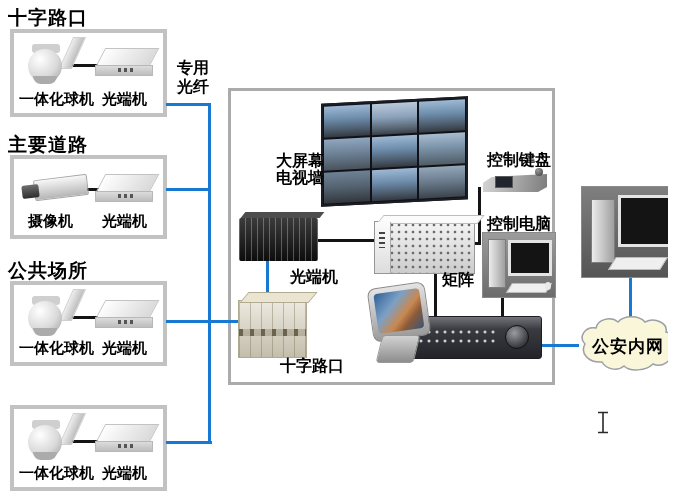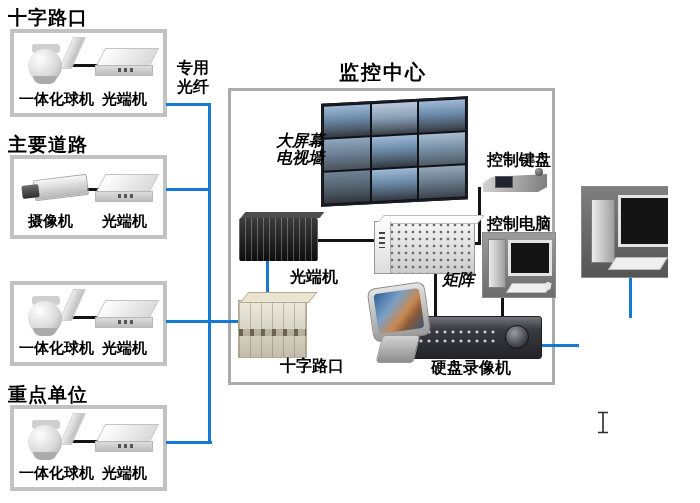--- a/index.html
+++ b/index.html
@@ -148,38 +148,38 @@
     </div>
     <div class="dev-tx">
       <div class="tx-top"></div>
       <div class="tx-front"></div>
       <div class="tx-ports"></div>
     </div>
     <span class="dev-label cam-label" style="left:14px;text-align:center;">摄像机</span>
     <span class="dev-label tx-label">光端机</span>
   </div>
 
+  <div class="site-title" style="top:258px;">公共场所</div>
   <div class="site-box" style="top:281px;height:77px;">
     <div class="dev-arm"></div>
     <div class="dev-dome">
       <div class="dome-bracket"></div>
       <div class="dome-cap"></div>
       <div class="dome-ball"></div>
       <div class="dome-band"></div>
     </div>
     <div class="dev-tx">
       <div class="tx-top"></div>
       <div class="tx-front"></div>
       <div class="tx-ports"></div>
     </div>
     <span class="dev-label cam-label">一体化球机</span>
     <span class="dev-label tx-label">光端机</span>
   </div>
 
-  <div class="site-title" style="top:382px;">重点单位</div>
   <div class="site-box" style="top:405px;height:78px;">
     <div class="dev-arm"></div>
     <div class="dev-dome">
       <div class="dome-bracket"></div>
       <div class="dome-cap"></div>
       <div class="dome-ball"></div>
       <div class="dome-band"></div>
     </div>
     <div class="dev-tx">
       <div class="tx-top"></div>
@@ -189,23 +189,22 @@
     <span class="dev-label cam-label">一体化球机</span>
     <span class="dev-label tx-label">光端机</span>
   </div>
 
   <div class="fiber-label z-label">
     <div>专用</div>
     <div>光纤</div>
   </div>
 
   <div class="center-box"></div>
-  <div class="center-title z-label">监控中心</div>
-
-  <div class="c-label tvwall-label z-label" style="left:276px;top:132px;font-style:italic;">
+
+  <div class="c-label tvwall-label z-label" style="left:276px;top:152px;">
     <div>大屏幕</div>
     <div>电视墙</div>
   </div>
   <div class="tvwall z-dev">
     <div class="twc"></div>
       <div class="twc"></div>
       <div class="twc"></div>
     <div class="twc"></div>
       <div class="twc"></div>
       <div class="twc"></div>
@@ -216,21 +215,21 @@
 
   <div class="rack z-dev"></div>
   <div class="c-label z-label" style="left:290px;top:267px;">光端机</div>
 
   <div class="cabinet z-dev"></div>
   <div class="c-label z-label" style="left:280px;top:356px;">十字路口</div>
 
   <div class="matrix z-dev">
     <div class="matrix-panel"></div>
   </div>
-  <div class="c-label z-label" style="left:442px;top:270px;font-style:italic;">矩阵</div>
+  <div class="c-label z-label" style="left:442px;top:270px;">矩阵</div>
 
   <div class="c-label z-label" style="left:487px;top:150px;">控制键盘</div>
   <div class="kb z-dev">
     <div class="kb-body"></div>
     <div class="kb-screen"></div>
     <div class="kb-joy"></div>
   </div>
 
   <div class="c-label z-label" style="left:487px;top:214px;">控制电脑</div>
   <div class="pc-photo pc-ctrl z-dev">
@@ -244,29 +243,43 @@
     <div class="crt-body">
         <div class="crt-screen"></div>
       </div>
     <div class="crt-base"></div>
   </div>
 
   <div class="dvr">
     <div class="dvr-buttons"></div>
     <div class="dvr-knob"></div>
   </div>
-  <div class="c-label z-label" style="left:431px;top:358px;">硬盘录像机</div>
 
   <div class="pc-photo pc-remote z-dev">
     <div class="pc-tower"></div>
     <div class="pc-monitor"></div>
     <div class="pc-kbd"></div>
     <div class="pc-mouse"></div>
   </div>
 
+  <div class="cloud z-dev">
+    <svg width="104" height="60" viewBox="0 0 104 60">
+      <path d="M 26 47
+               C 12 48 4 38 9 29
+               C 2 22 9 11 20 13
+               C 22 4 35 1 42 7
+               C 48 0 63 0 69 7
+               C 79 2 92 8 90 17
+               C 100 19 103 31 94 37
+               C 97 46 86 53 77 49
+               C 70 56 54 57 48 51
+               C 41 57 30 54 26 47 Z" fill="#faf6d9" stroke="#9aa0a6" stroke-width="1.5"></path>
+    </svg>
+    <div class="cloud-label">公安内网</div>
+  </div>
 
   <div class="ibeam">
     <svg width="14" height="23" viewBox="0 0 14 23">
       <path d="M2 1.5 H12 M7 1.5 V21.5 M2 21.5 H12" stroke="#2a2a2a" stroke-width="1.6" fill="none"></path>
     </svg>
   </div>
 
 </div>
 
 </body></html>

